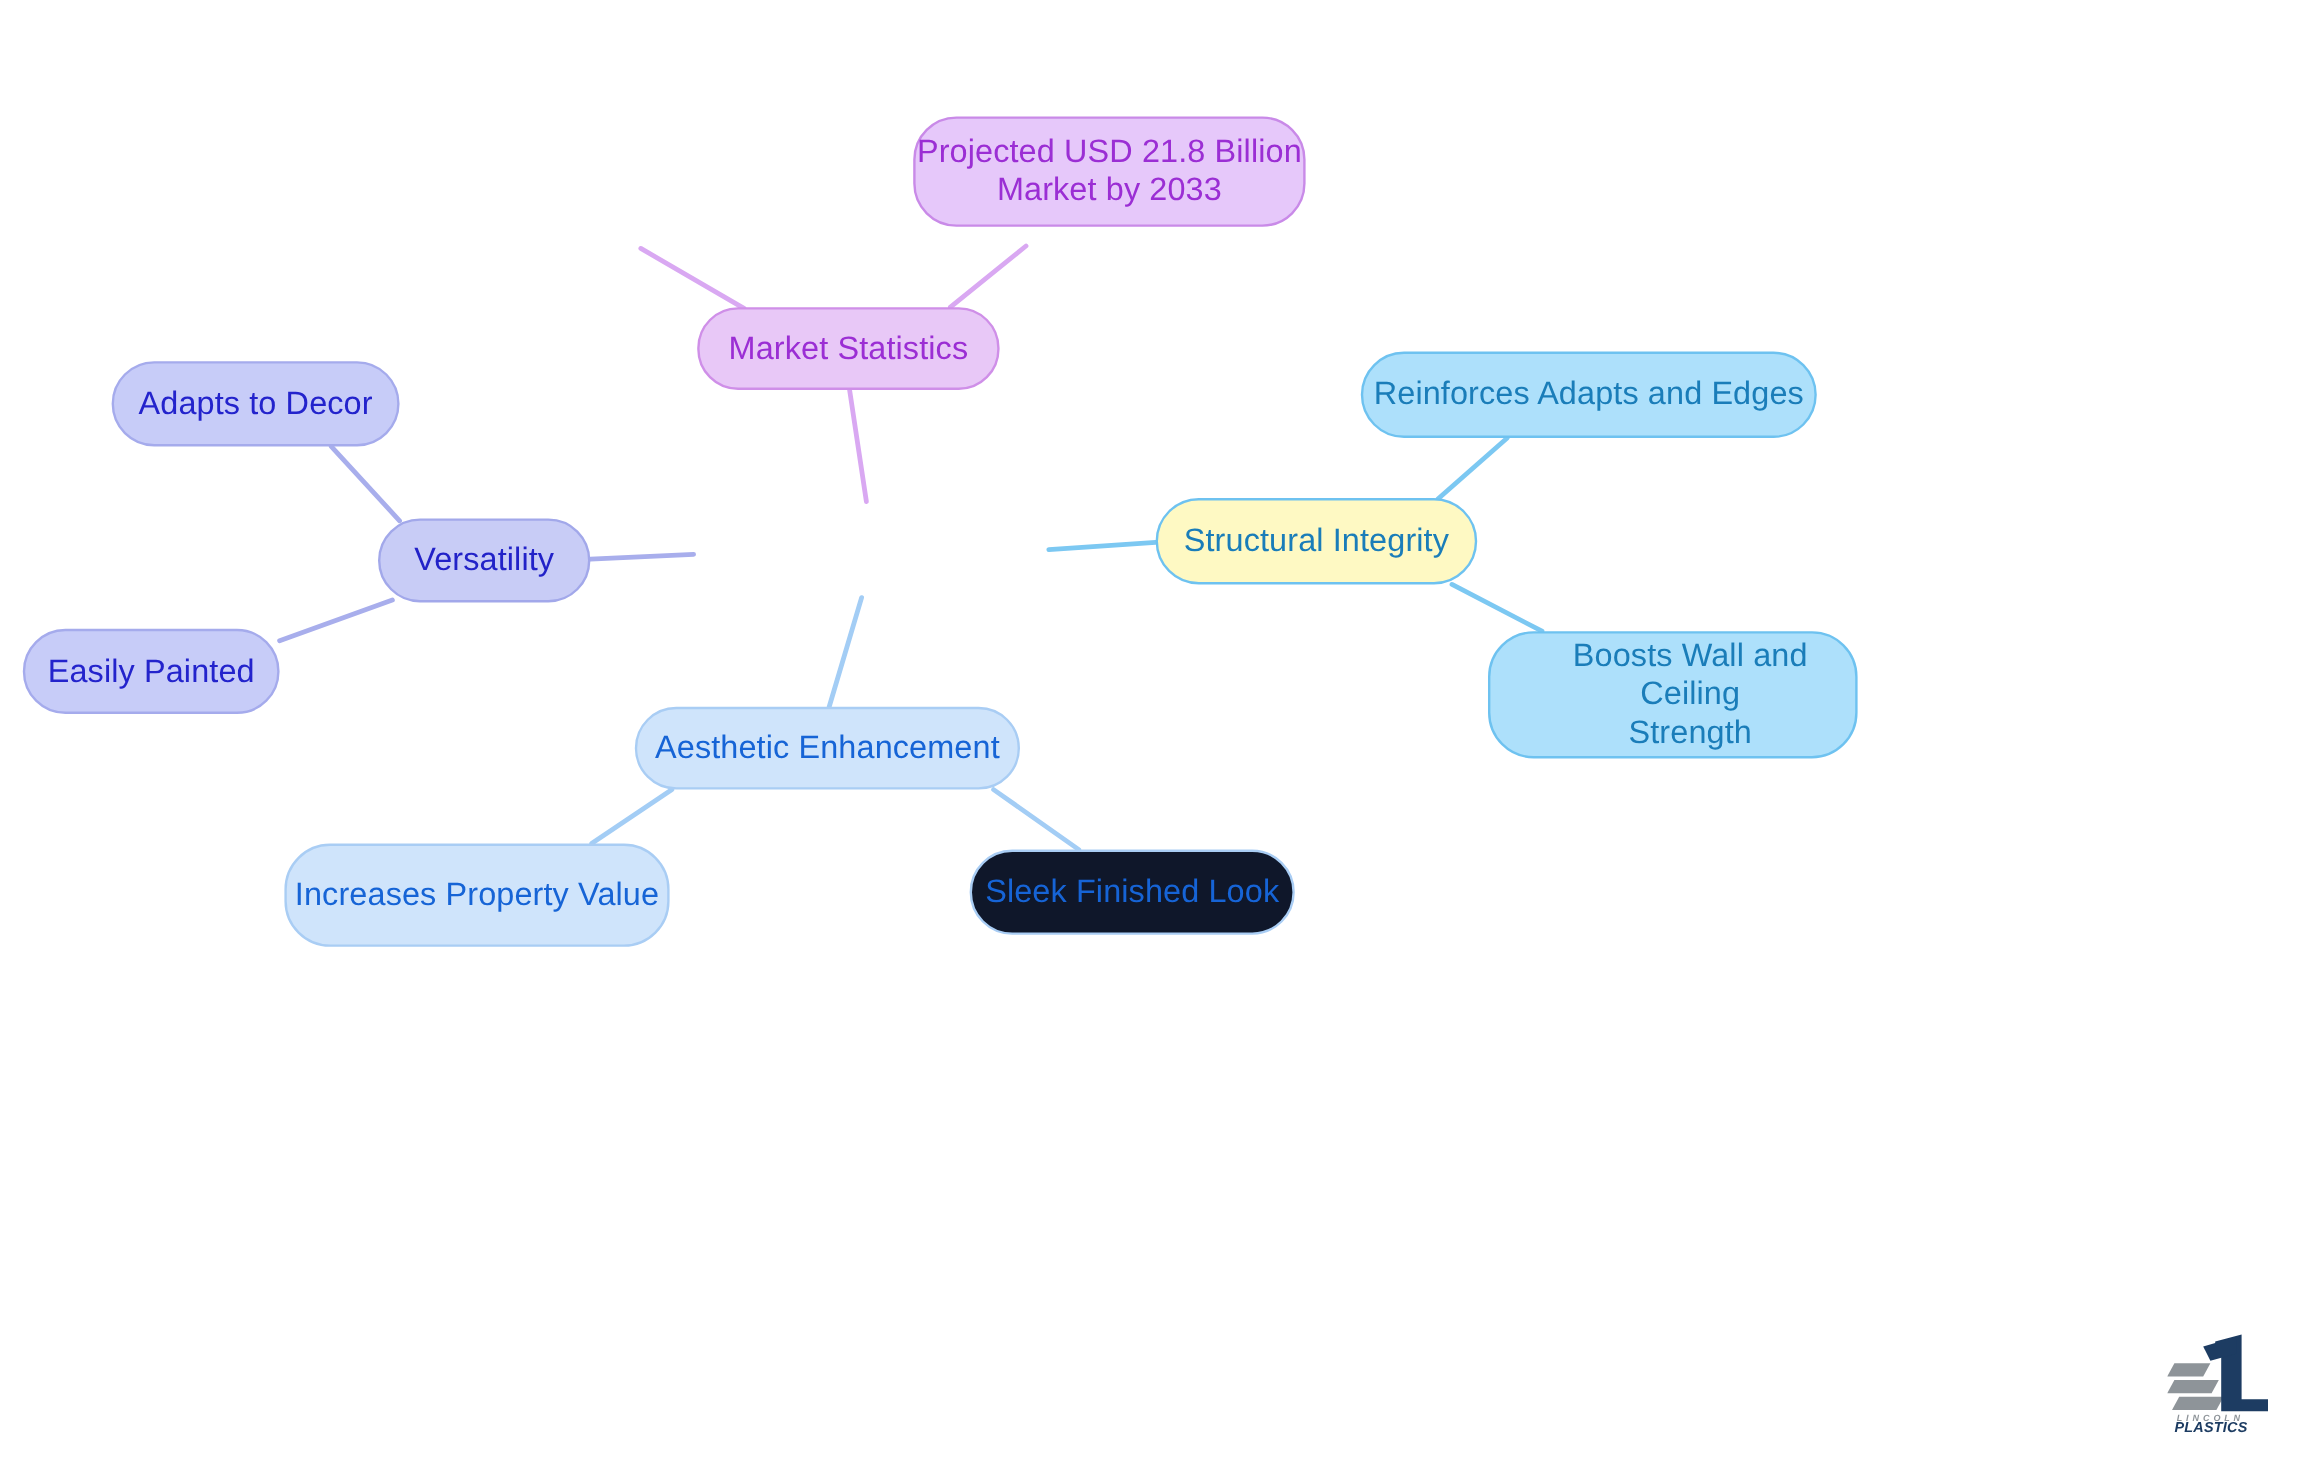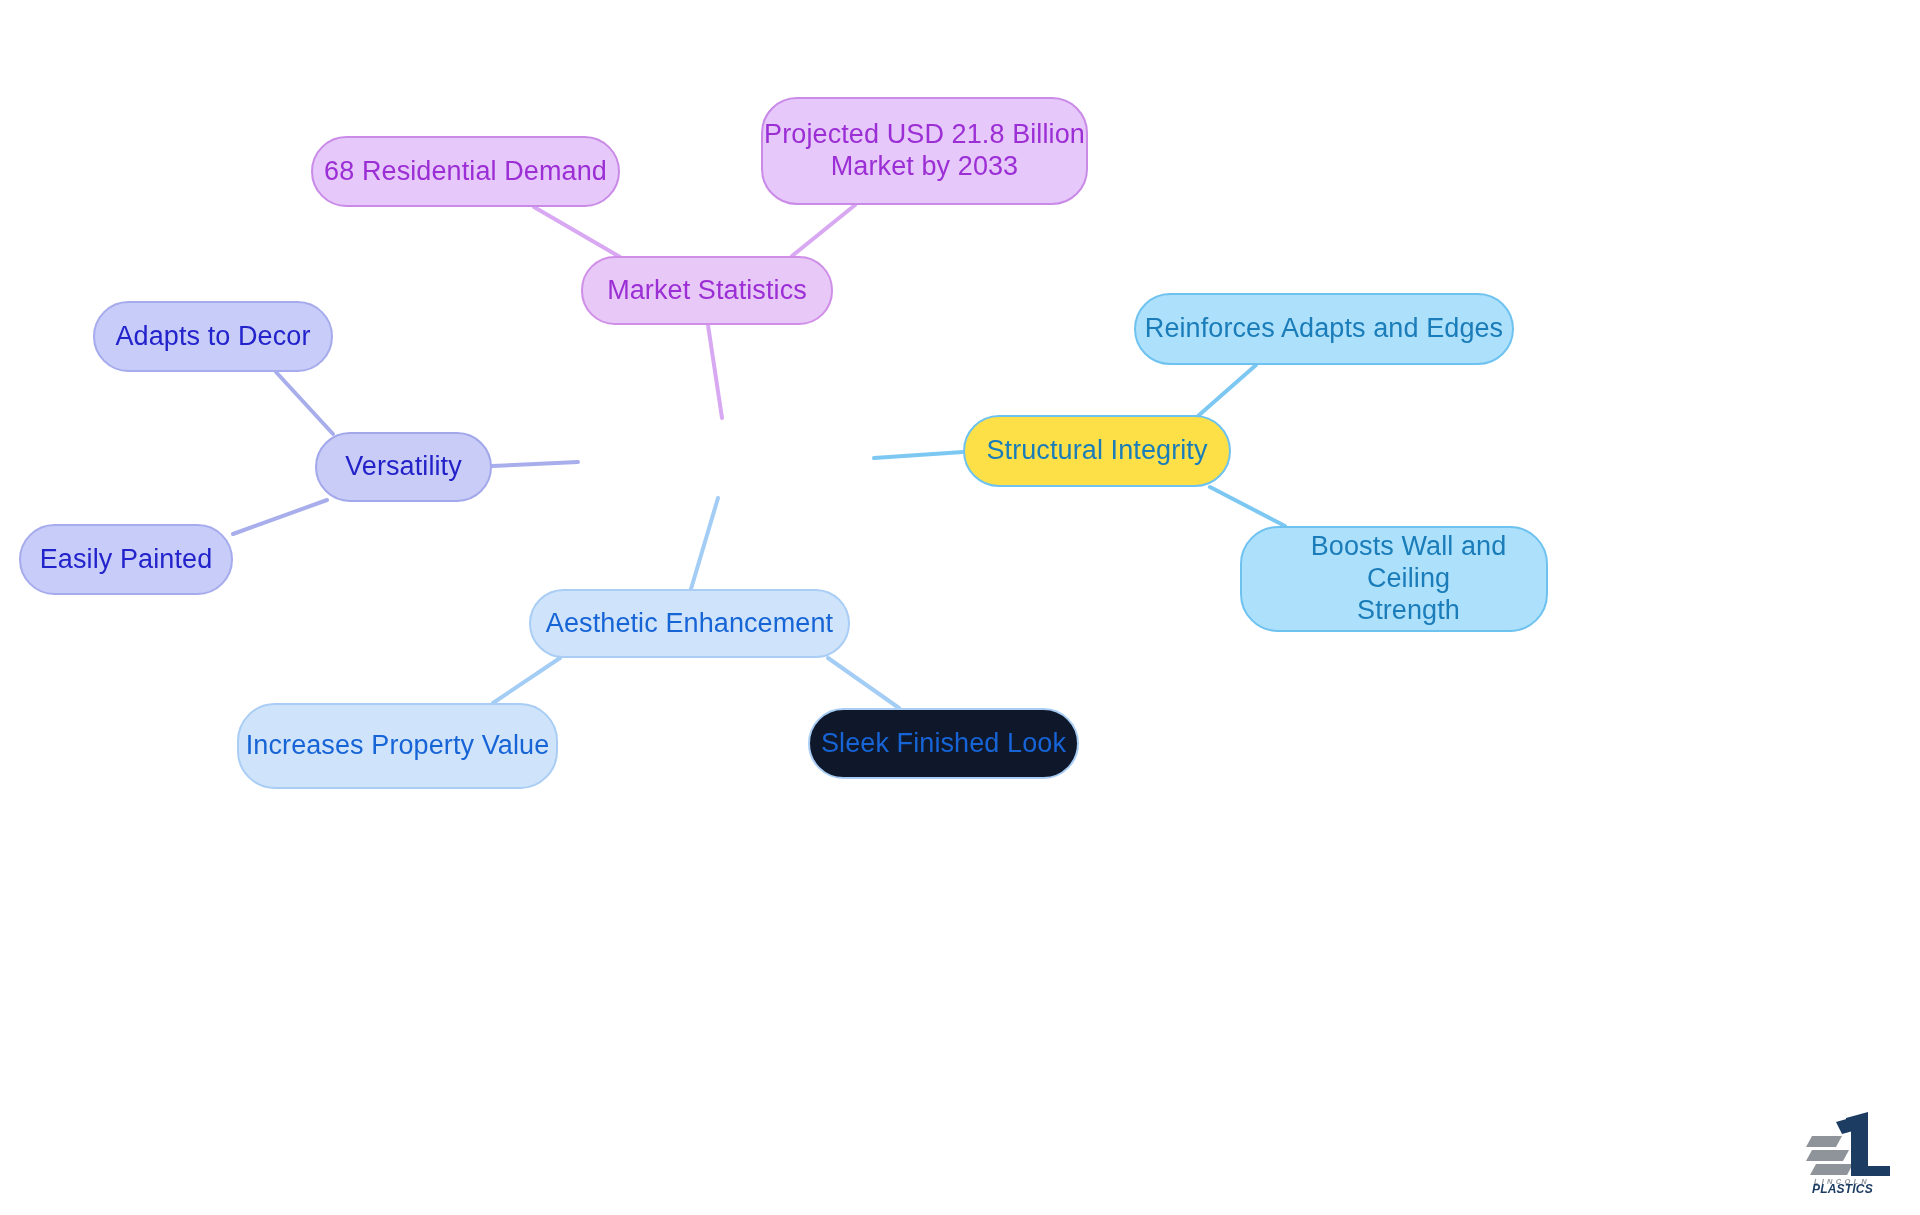--- a/index.html
+++ b/index.html
@@ -127,29 +127,28 @@
       <line x1="333" y1="434" x2="276" y2="372" stroke="#a8aeec" stroke-width="4" stroke-linecap="round"></line>
       <line x1="327" y1="500" x2="233" y2="534" stroke="#a8aeec" stroke-width="4" stroke-linecap="round"></line>
       <line x1="1198" y1="416" x2="1256" y2="365" stroke="#7cc8f2" stroke-width="4" stroke-linecap="round"></line>
       <line x1="1210" y1="487" x2="1285" y2="526" stroke="#7cc8f2" stroke-width="4" stroke-linecap="round"></line>
       <line x1="560" y1="658" x2="493" y2="703" stroke="#a3cdf5" stroke-width="4" stroke-linecap="round"></line>
       <line x1="828" y1="658" x2="899" y2="708" stroke="#a3cdf5" stroke-width="4" stroke-linecap="round"></line>
     </svg>
 
 
   <div class="node branch-purple" style="left: 581px; top: 256px; width: 252px; height: 69px; background: rgb(232, 200, 247); border-color: rgb(207, 143, 232); color: rgb(155, 46, 212);"><span>Market Statistics</span></div>
-  <div class="node leaf-purple" style="left: 311px; top: 136px; width: 309px; height: 71px; background: rgb(230, 200, 250); border-color: rgb(201, 138, 232); color: rgb(155, 46, 212);"><span>68 Residential Demand</span></div>
-  <div class="node leaf-purple" style="left: 761px; top: 97px; width: 327px; height: 108px; background: rgb(230, 200, 250); border-color: rgb(201, 138, 232); color: rgb(155, 46, 212);"><span>Projected USD 21.8 Billion
+  <div class="node leaf-purple" style="left: 761px; top: 97px; width: 327px; height: 92px; background: rgb(230, 200, 250); border-color: rgb(201, 138, 232); color: rgb(155, 46, 212);"><span>Projected USD 21.8 Billion
 Market by 2033</span></div>
 
   <div class="node branch-periwinkle" style="left: 315px; top: 432px; width: 177px; height: 70px; background: rgb(200, 204, 246); border-color: rgb(162, 168, 234); color: rgb(34, 34, 200);"><span>Versatility</span></div>
   <div class="node leaf-periwinkle" style="left: 93px; top: 301px; width: 240px; height: 71px; background: rgb(199, 204, 248); border-color: rgb(165, 171, 236); color: rgb(35, 35, 204);"><span>Adapts to Decor</span></div>
   <div class="node leaf-periwinkle" style="left: 19px; top: 524px; width: 214px; height: 71px; background: rgb(199, 204, 248); border-color: rgb(165, 171, 236); color: rgb(35, 35, 204);"><span>Easily Painted</span></div>
 
-  <div class="node branch-sky" style="left: 963px; top: 415px; width: 268px; height: 72px; background: #fde047; border-color: rgb(110, 194, 240); color: rgb(26, 125, 185);"><span>Structural Integrity</span></div>
+  <div class="node branch-sky" style="left: 963px; top: 415px; width: 268px; height: 72px; background: #fef9c3; border-color: rgb(110, 194, 240); color: rgb(26, 125, 185);"><span>Structural Integrity</span></div>
   <div class="node leaf-sky" style="left: 1134px; top: 293px; width: 380px; height: 72px; background: rgb(173, 224, 251); border-color: rgb(110, 194, 240); color: rgb(26, 125, 185);"><span>Reinforces Adapts and Edges</span></div>
   <div class="node leaf-sky" style="left: 1240px; top: 526px; width: 308px; height: 106px; background: rgb(173, 224, 251); border-color: rgb(110, 194, 240); color: rgb(26, 125, 185); padding-left: 29px;"><span>Boosts Wall and Ceiling
 Strength</span></div>
 
   <div class="node branch-blue" style="left: 529px; top: 589px; width: 321px; height: 69px; background: rgb(207, 228, 251); border-color: rgb(169, 205, 244); color: rgb(22, 100, 214);"><span>Aesthetic Enhancement</span></div>
   <div class="node leaf-blue" style="left: 237px; top: 703px; width: 321px; height: 86px; background: rgb(207, 228, 251); border-color: rgb(169, 205, 244); color: rgb(22, 100, 214);"><span>Increases Property Value</span></div>
   <div class="node leaf-blue" style="left: 808px; top: 708px; width: 271px; height: 71px; background: #0f172a; border-color: rgb(169, 205, 244); color: rgb(22, 100, 214);"><span>Sleek Finished Look</span></div>
 
   <svg id="logo" viewBox="0 0 100 86">
     <g>

